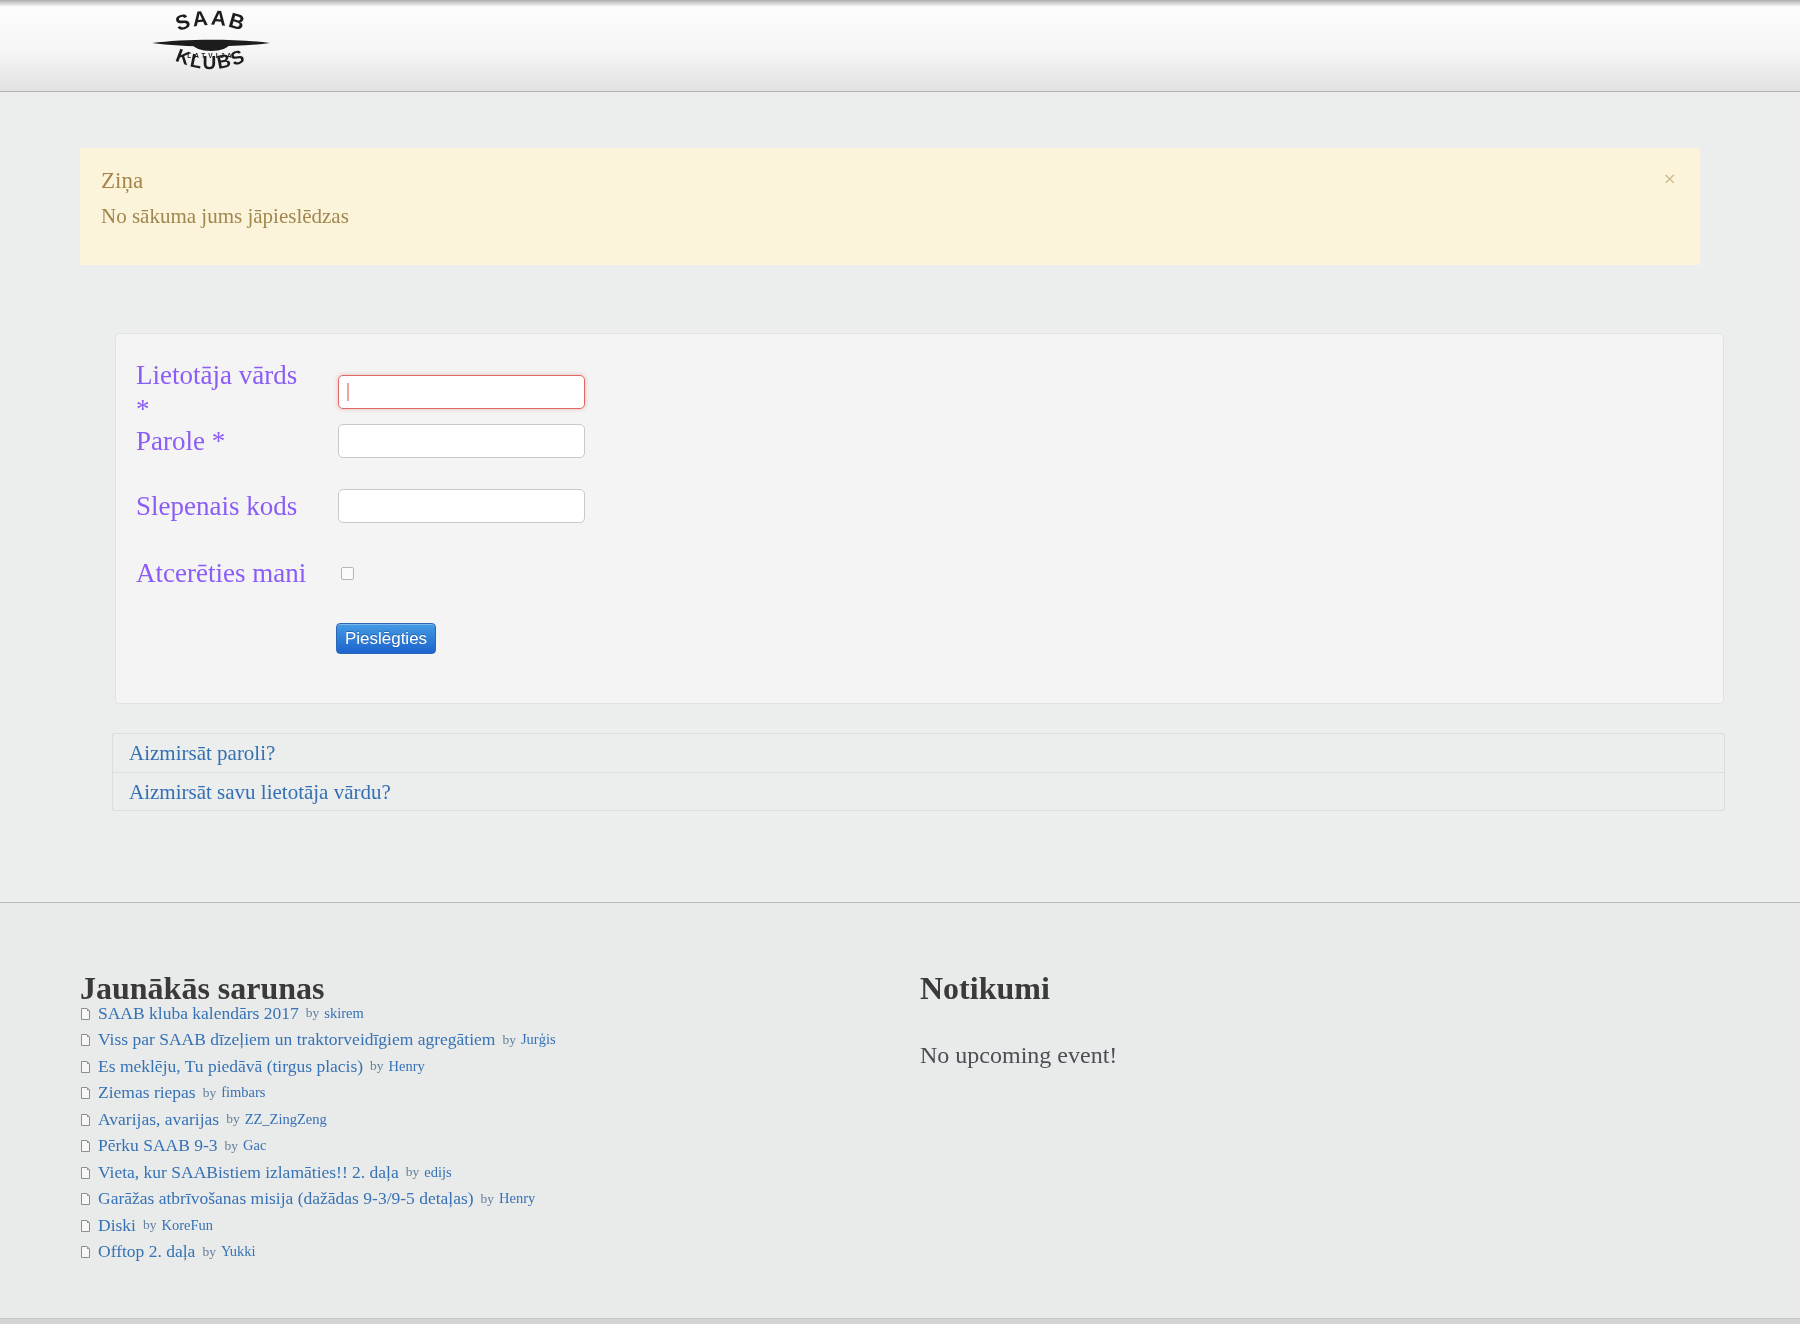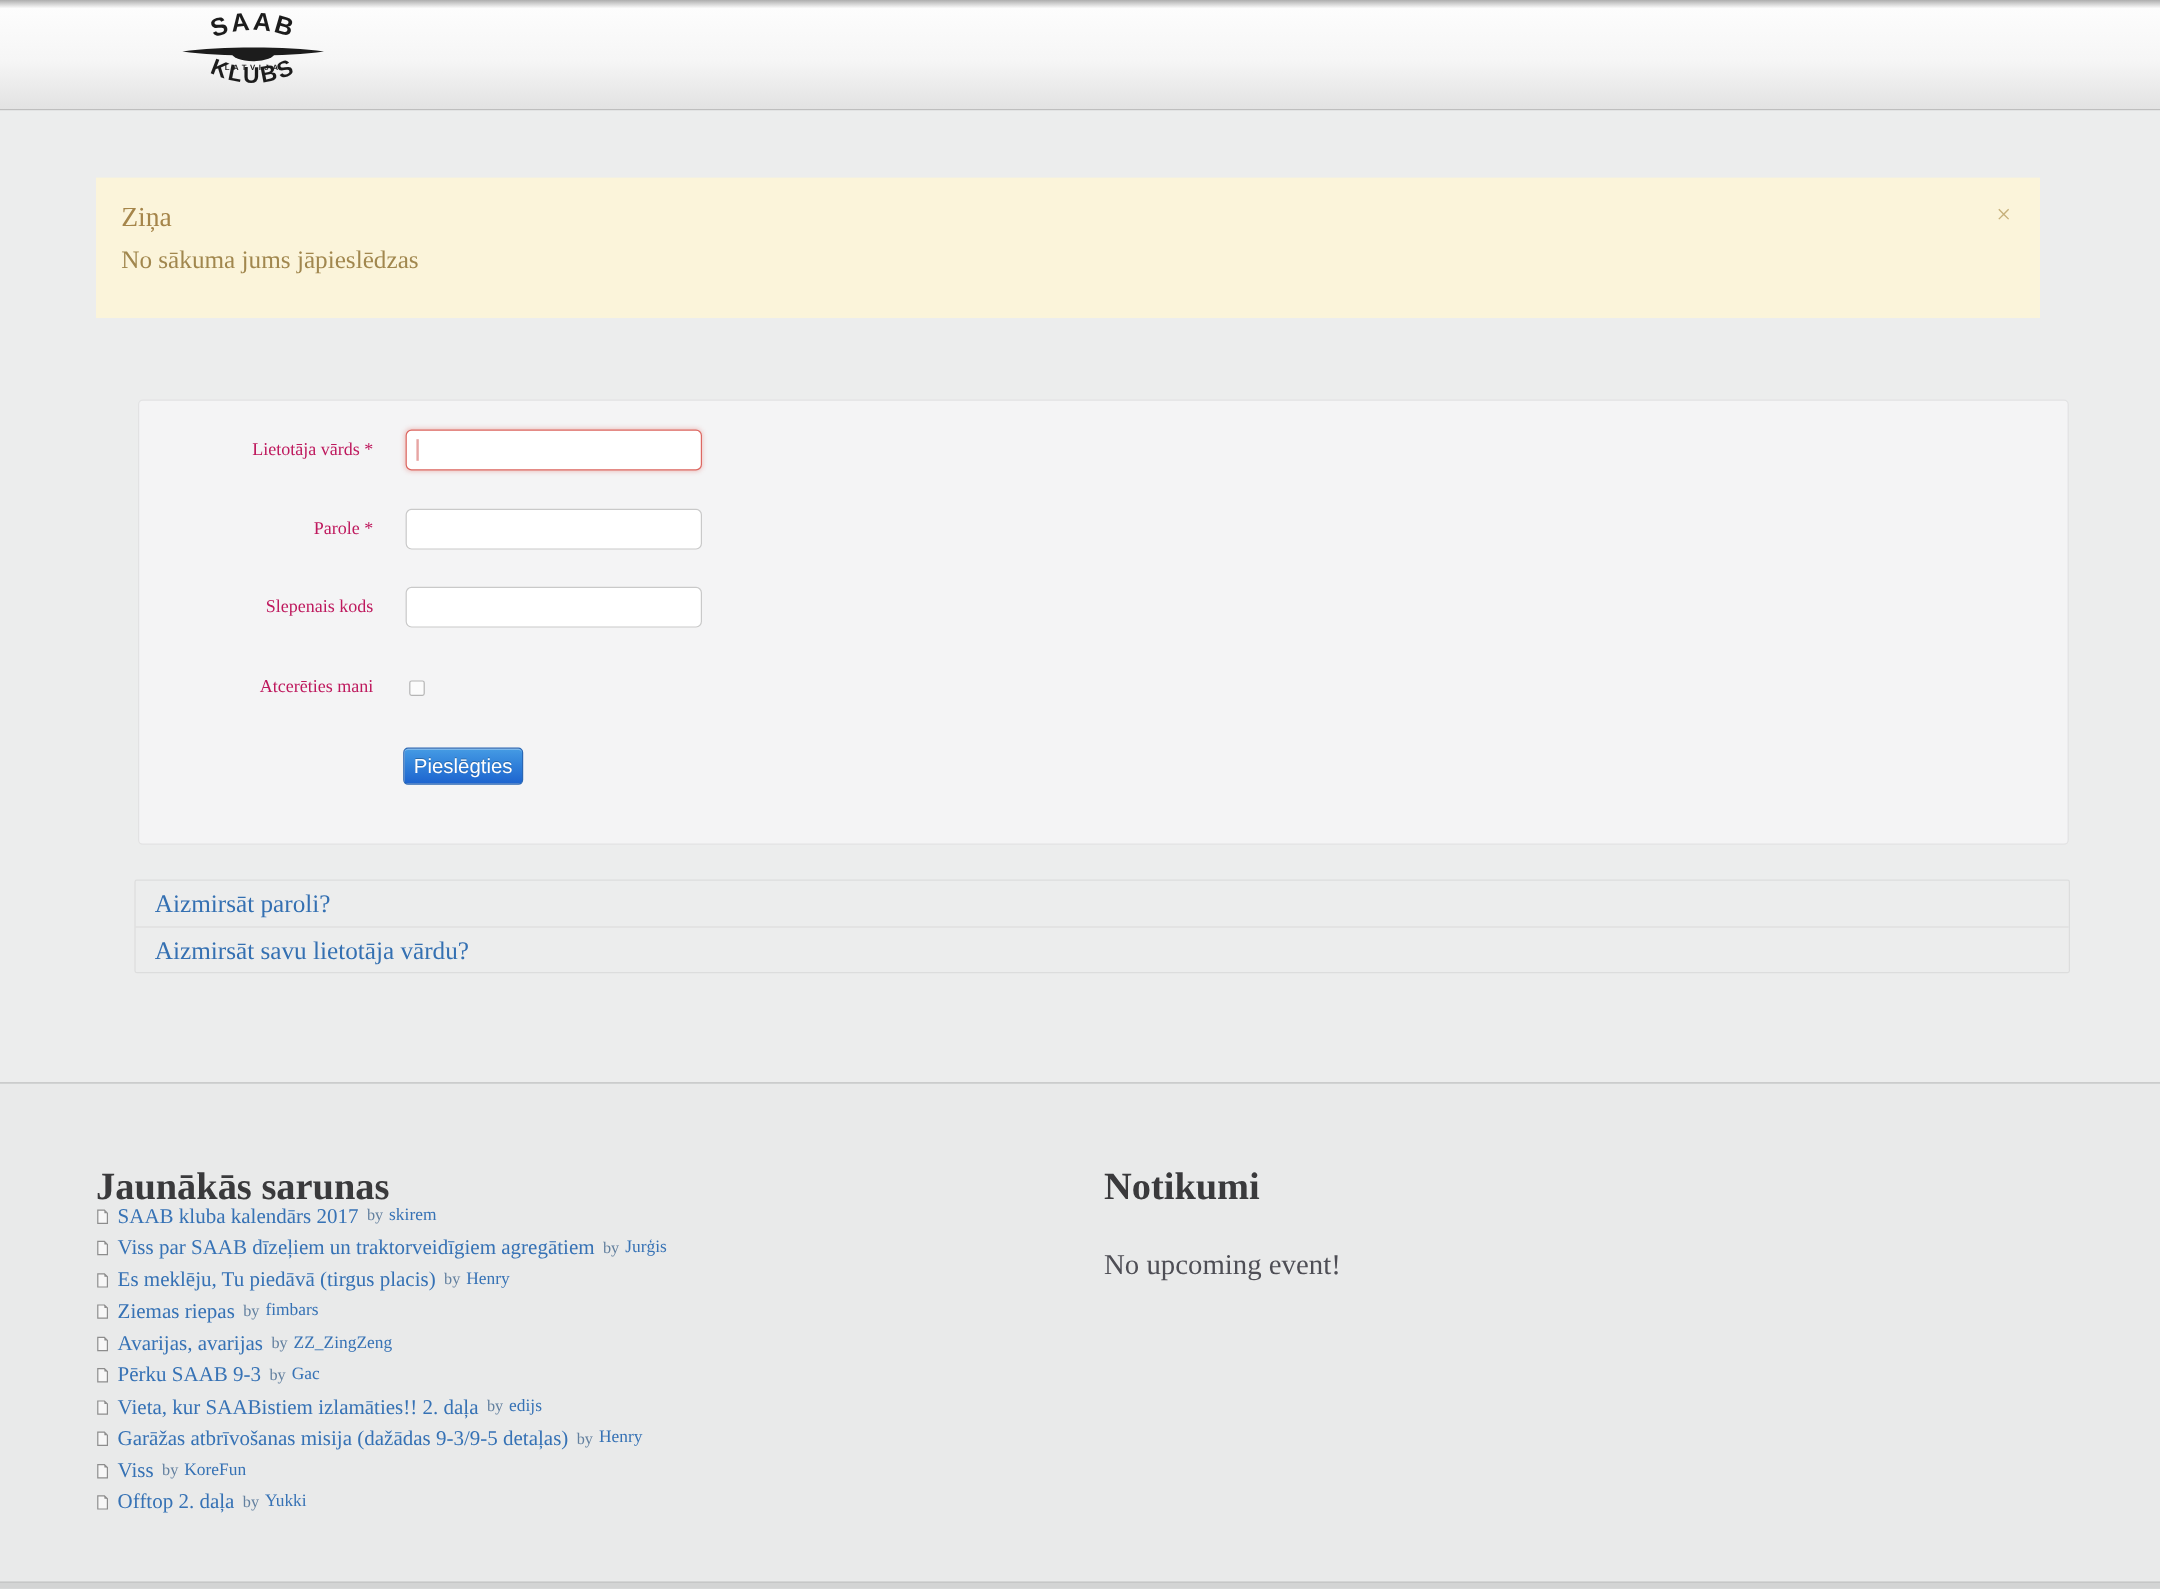--- a/index.html
+++ b/index.html
@@ -40,21 +40,21 @@
     position:absolute; right:24px; top:18px; font-size:22px; color:#c6b07b;
     background:none; border:none; cursor:pointer; font-family:"Liberation Serif",serif;
   }
 
   .login-panel {
     position:absolute; left:115px; top:333px; width:1609px; height:371px;
     background:#f4f4f5; border:1px solid #e2e2e3; border-radius:4px;
   }
   .form-row { position:absolute; left:20px; display:flex; align-items:center; }
   .form-label {
-    width:175px; text-align:right; font-size:15px; color:#be185d; line-height:34px;
+    width:175px; font-size:27px; color:#8b5cf6; line-height:34px;
     flex:0 0 175px;
   }
   .input-wrap { position:relative; margin-left:27px; }
   .text-input {
     width:247px; height:34px; background:#ffffff; border:1px solid #c9c9c9;
     border-radius:5px; font-size:18px; padding:0 8px; color:#444; outline:none;
     font-family:"Liberation Serif", serif;
   }
   .text-input.error {
     border:1px solid #dd6862;
@@ -275,21 +275,21 @@
       <a class="conv-link">Garāžas atbrīvošanas misija (dažādas 9-3/9-5 detaļas)</a>
       <span class="conv-by">by</span>
       <a class="conv-author">Henry</a>
     </div>
 
     <div class="conv-item">
       <svg class="topic-icon" width="11" height="14" viewBox="0 0 11 14">
         <path d="M1.5 1.5 h5.5 l2.5 2.5 v8.5 h-8 z" fill="#f7f7f7" stroke="#8d8d8d" stroke-width="1"></path>
         <path d="M7 1.5 v2.5 h2.5 z" fill="#8d8d8d"></path>
       </svg>
-      <a class="conv-link">Viss</a>
+      <a class="conv-link">Diski</a>
       <span class="conv-by">by</span>
       <a class="conv-author">KoreFun</a>
     </div>
 
     <div class="conv-item">
       <svg class="topic-icon" width="11" height="14" viewBox="0 0 11 14">
         <path d="M1.5 1.5 h5.5 l2.5 2.5 v8.5 h-8 z" fill="#f7f7f7" stroke="#8d8d8d" stroke-width="1"></path>
         <path d="M7 1.5 v2.5 h2.5 z" fill="#8d8d8d"></path>
       </svg>
       <a class="conv-link">Offtop 2. daļa</a>

